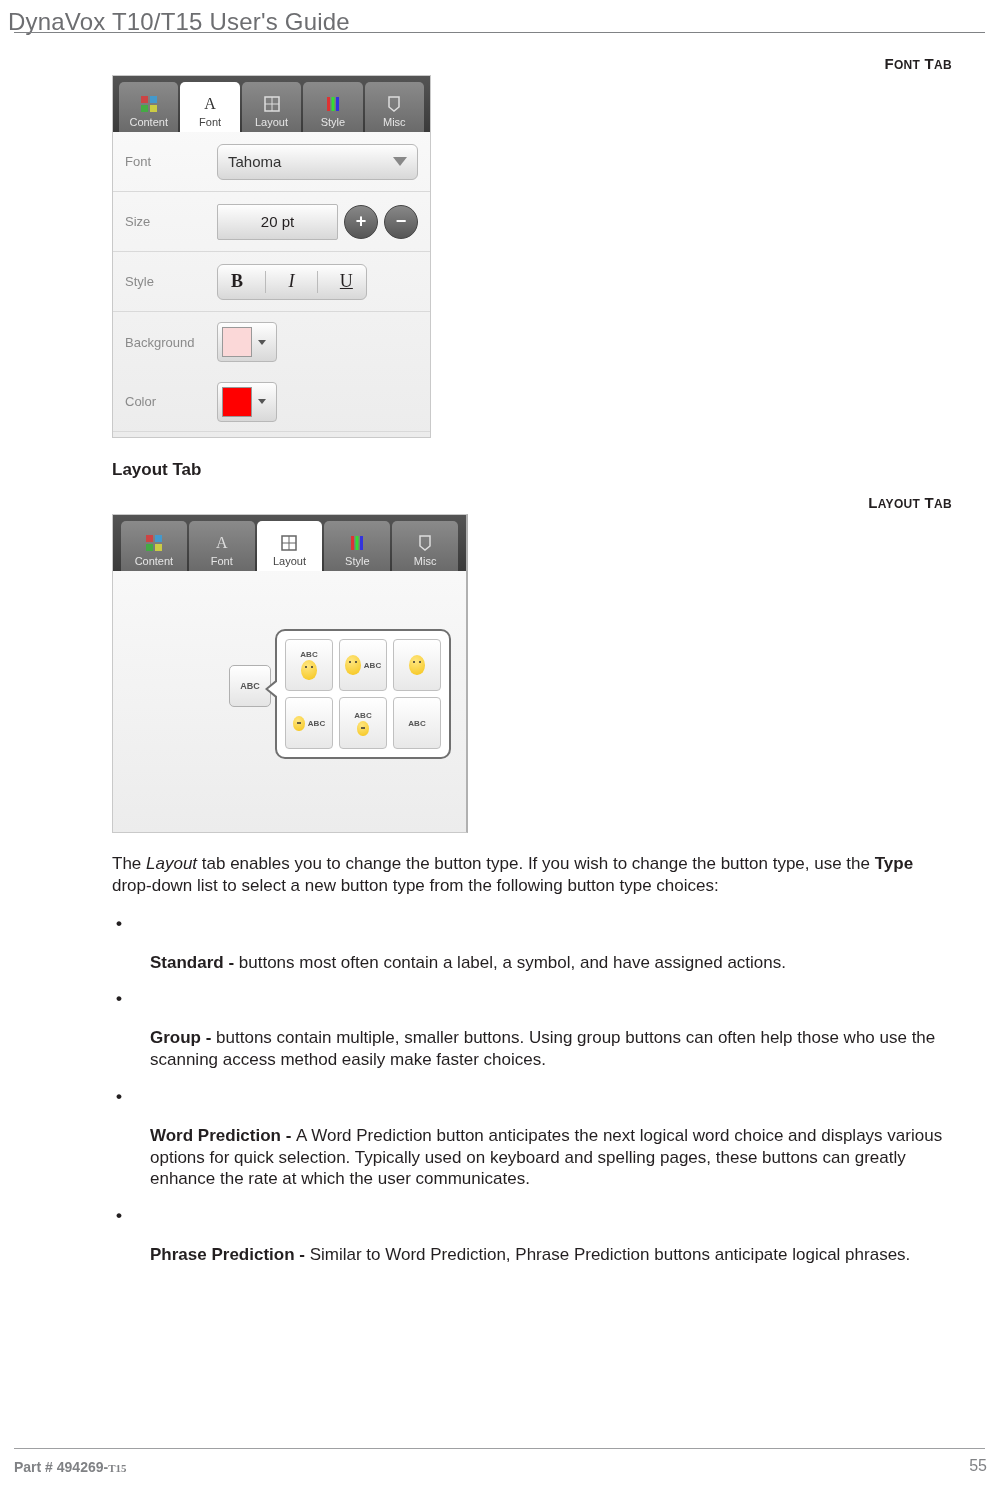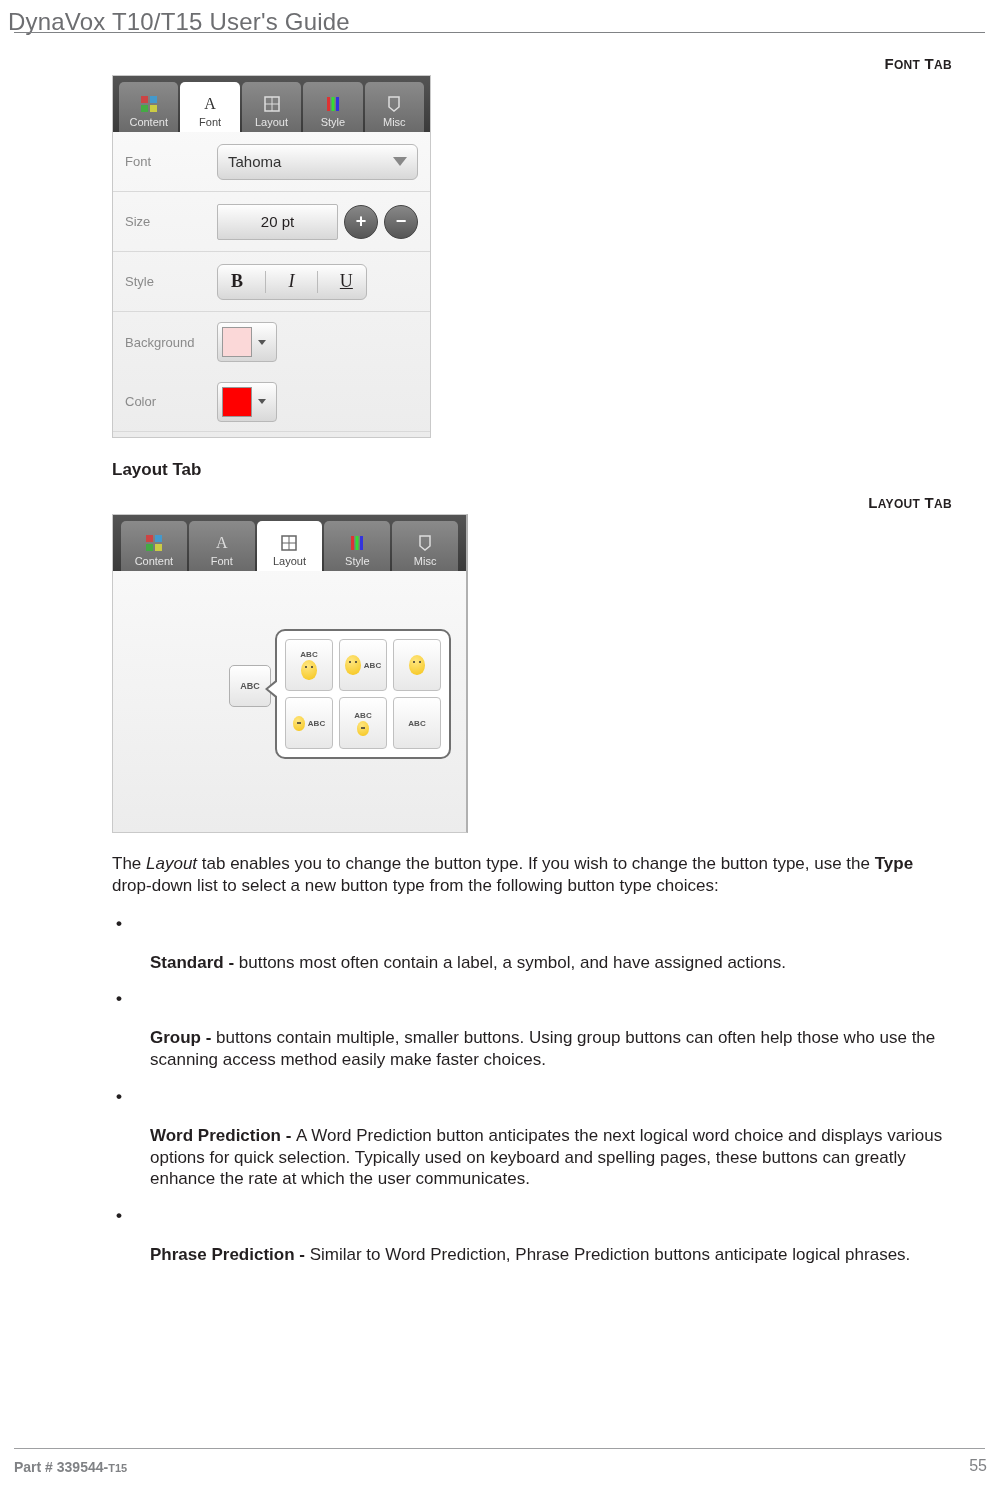--- a/index.html
+++ b/index.html
@@ -280,21 +280,21 @@
   }
   .footer-left {
     position: absolute;
     bottom: 16px;
     left: 14px;
     font-size: 14px;
     color: #808285;
     font-weight: bold;
     font-family: "Helvetica Neue", Arial, sans-serif;
   }
-  .footer-left .sfx { font-size: 11px; }
+  .footer-left .sfx { font-size: 11px; font-family: Liberation Serif, serif; }
   .footer-right {
     position: absolute;
     bottom: 16px;
     right: 12px;
     font-size: 16px;
     color: #808285;
   }
 </style>
 </head>
 <body>
@@ -525,15 +525,15 @@
         <span class="t"><b>Phrase Prediction - </b><span>Similar to Word Prediction, Phrase Prediction buttons anticipate logical phrases.</span></span>
       </li>
     </ul>
 
   </div>
 
 </div>
 
 <div class="footer-rule"></div>
 <div class="footer-left">
-  <span>Part # 339544-</span><span class="sfx">T15</span>
+  <span>Part # 494269-</span><span class="sfx">T15</span>
 </div>
 <div class="footer-right">55</div>
 
 </body></html>

